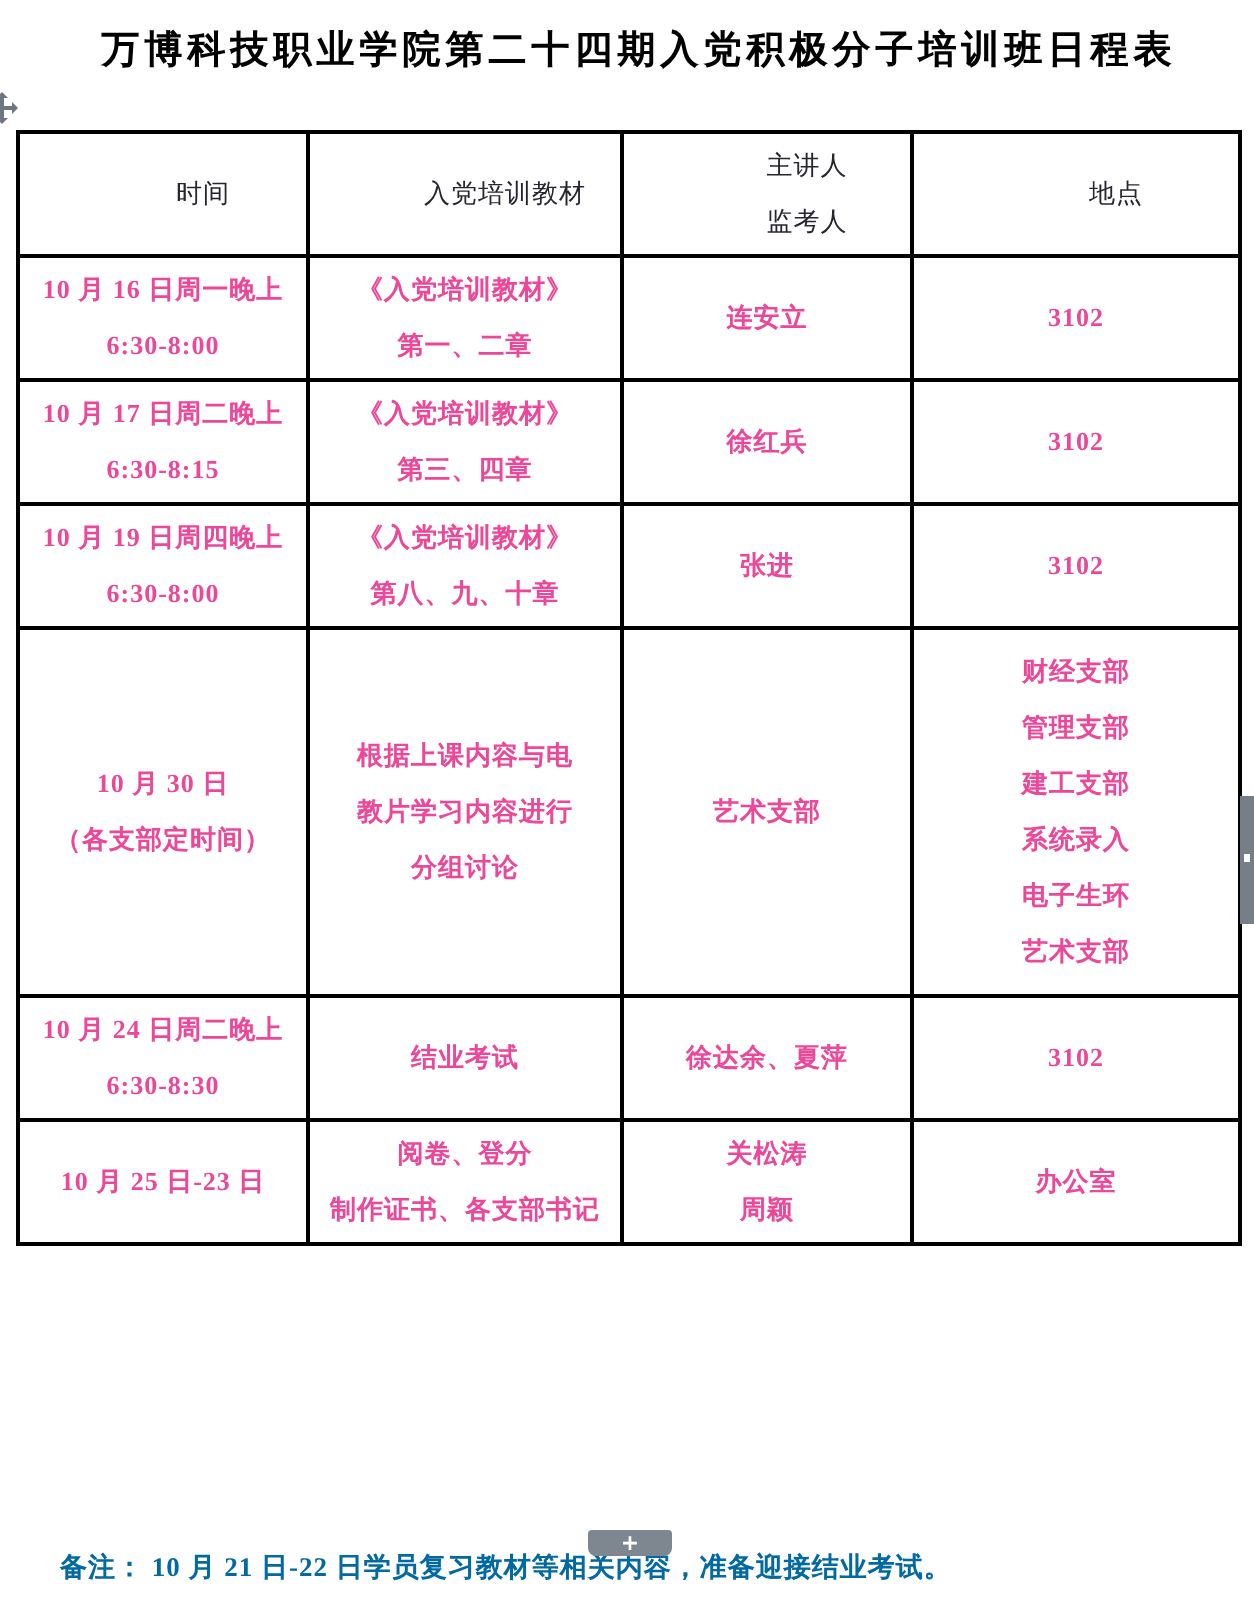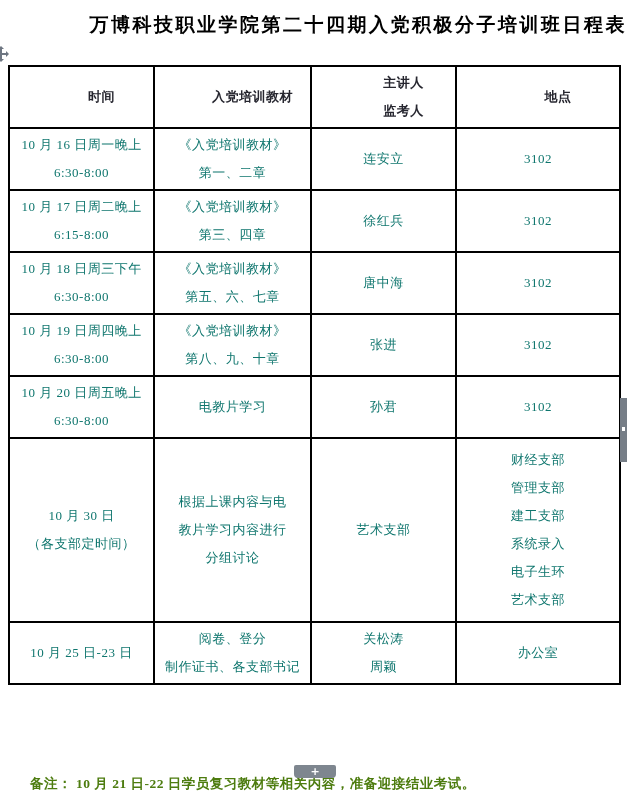--- a/index.html
+++ b/index.html
@@ -6,21 +6,21 @@
   #page{
     position:relative;
     width:627px;height:804px;
     background:#ffffff;
     overflow:hidden;
     font-family:"Liberation Serif","DejaVu Serif",serif;
     color:#32323f;
   }
   .doc-title{
     margin:12px 0 0 12px;
-    text-align:right;
+    text-align:center;
     font-size:19px;
     font-weight:700;
     letter-spacing:2.5px;
     color:#000;
     white-space:nowrap;
   }
   
   .move-handle{
     position:absolute;
     left:-7px;top:46px;
@@ -36,39 +36,39 @@
   }
   table.schedule col.c1{width:145px;}
   table.schedule col.c2{width:157px;}
   table.schedule col.c3{width:145px;}
   table.schedule col.c4{width:164px;}
   table.schedule td,table.schedule th{
     border:2px solid #000;
     text-align:center;
     vertical-align:middle;
     font-size:13px;
-    font-weight:400;
+    font-weight:700;
     line-height:28px;
     letter-spacing:0.5px;
     white-space:pre-line;
     padding:2px 4px;
-    color:#0f766e;
-  }
-  table.schedule th{font-weight:700;color:#26262f;padding-left:44px;}
+    color:#ec4899;
+  }
+  table.schedule th{font-weight:400;color:#26262f;padding-left:44px;}
   tr.r-head{height:62px;}
   tr.r-std{height:61px;}
   tr.r-big{height:184px;}
   tr.r-7{height:60px;}
   tr.r-8{height:59px;}
   .remarks{
     position:absolute;
     left:30px;top:775px;
     font-size:13.5px;
     font-weight:700;
-    color:#4d7c0f;
+    color:#0369a1;
     letter-spacing:0.5px;
     white-space:nowrap;
   }
   .plus-pill{
     position:absolute;
     left:294px;top:765px;
     width:42px;height:13px;
     background:#7e868f;
     border-radius:2px 2px 4px 4px;
     display:flex;align-items:center;justify-content:center;
@@ -134,63 +134,55 @@
     <tr class="r-std">
       <td>10 月 16 日周一晚上
 6:30-8:00</td>
       <td>《入党培训教材》
 第一、二章</td>
       <td>连安立</td>
       <td>3102</td>
     </tr>
     <tr class="r-std">
       <td>10 月 17 日周二晚上
-6:15-8:00</td>
+6:30-8:15</td>
       <td>《入党培训教材》
 第三、四章</td>
       <td>徐红兵</td>
-      <td>3102</td>
-    </tr>
-    <tr class="r-std">
-      <td>10 月 18 日周三下午
-6:30-8:00</td>
-      <td>《入党培训教材》
-第五、六、七章</td>
-      <td>唐中海</td>
       <td>3102</td>
     </tr>
     <tr class="r-std">
       <td>10 月 19 日周四晚上
 6:30-8:00</td>
       <td>《入党培训教材》
 第八、九、十章</td>
       <td>张进</td>
-      <td>3102</td>
-    </tr>
-    <tr class="r-std">
-      <td>10 月 20 日周五晚上
-6:30-8:00</td>
-      <td>电教片学习</td>
-      <td>孙君</td>
       <td>3102</td>
     </tr>
     <tr class="r-big">
       <td>10 月 30 日
 （各支部定时间）</td>
       <td>根据上课内容与电
 教片学习内容进行
 分组讨论</td>
       <td>艺术支部</td>
       <td>财经支部
 管理支部
 建工支部
 系统录入
 电子生环
 艺术支部</td>
     </tr>
+    <tr class="r-7">
+      <td>10 月 24 日周二晚上
+6:30-8:30</td>
+      <td>结业考试</td>
+      <td>徐达余、夏萍</td>
+      <td>3102</td>
+    </tr>
     <tr class="r-8">
       <td>10 月 25 日-23 日</td>
       <td>阅卷、登分
 制作证书、各支部书记</td>
       <td>关松涛
 周颖</td>
       <td>办公室</td>
     </tr>
   </tbody>
     </table>

